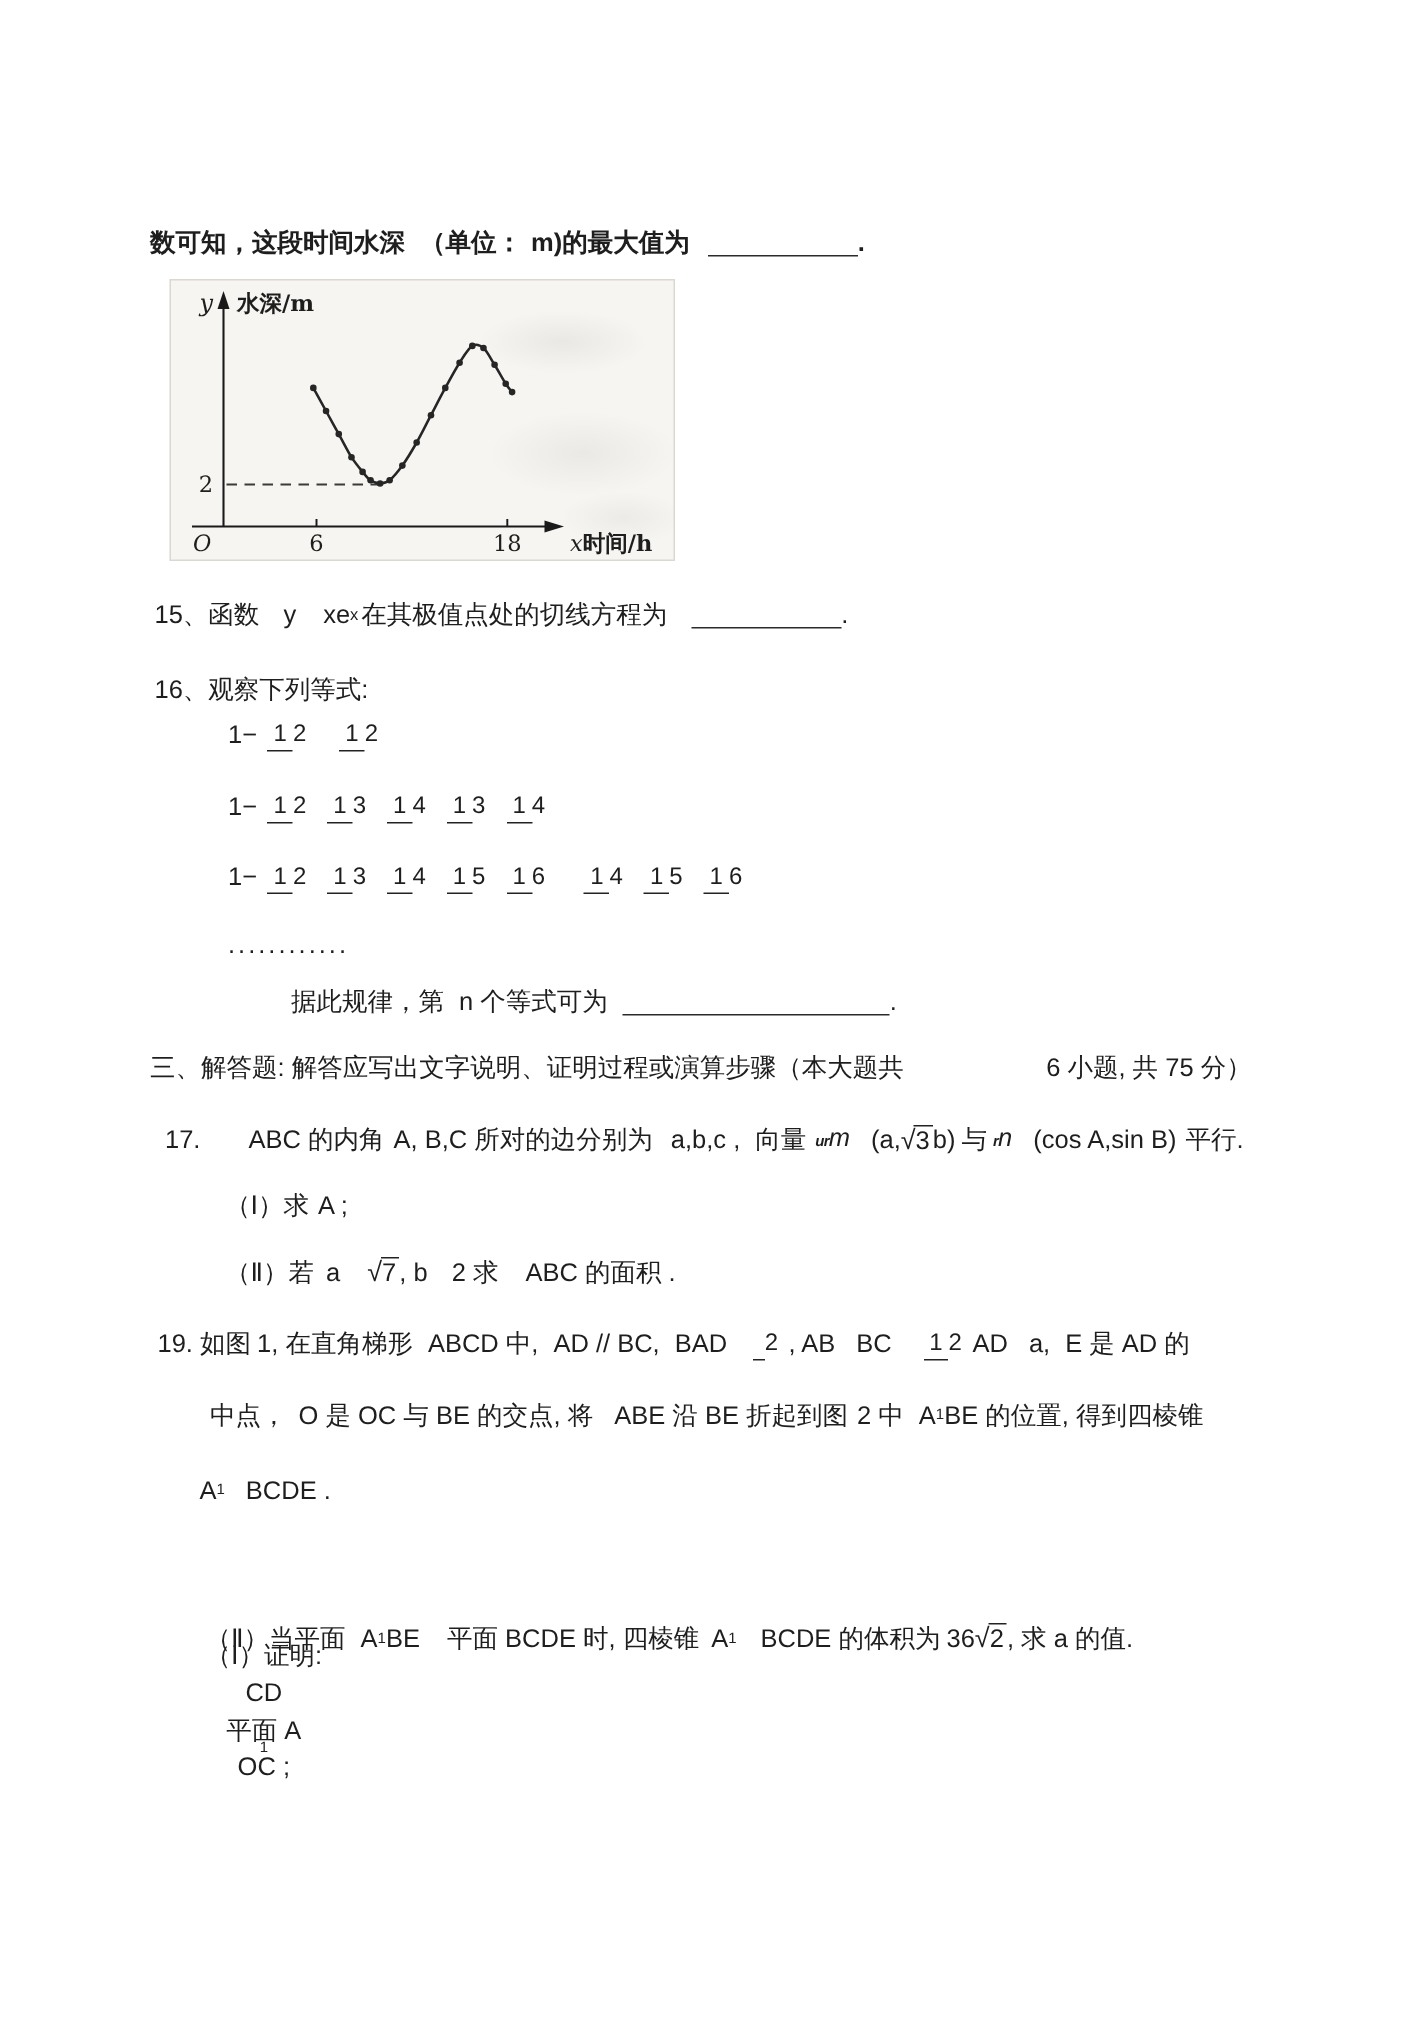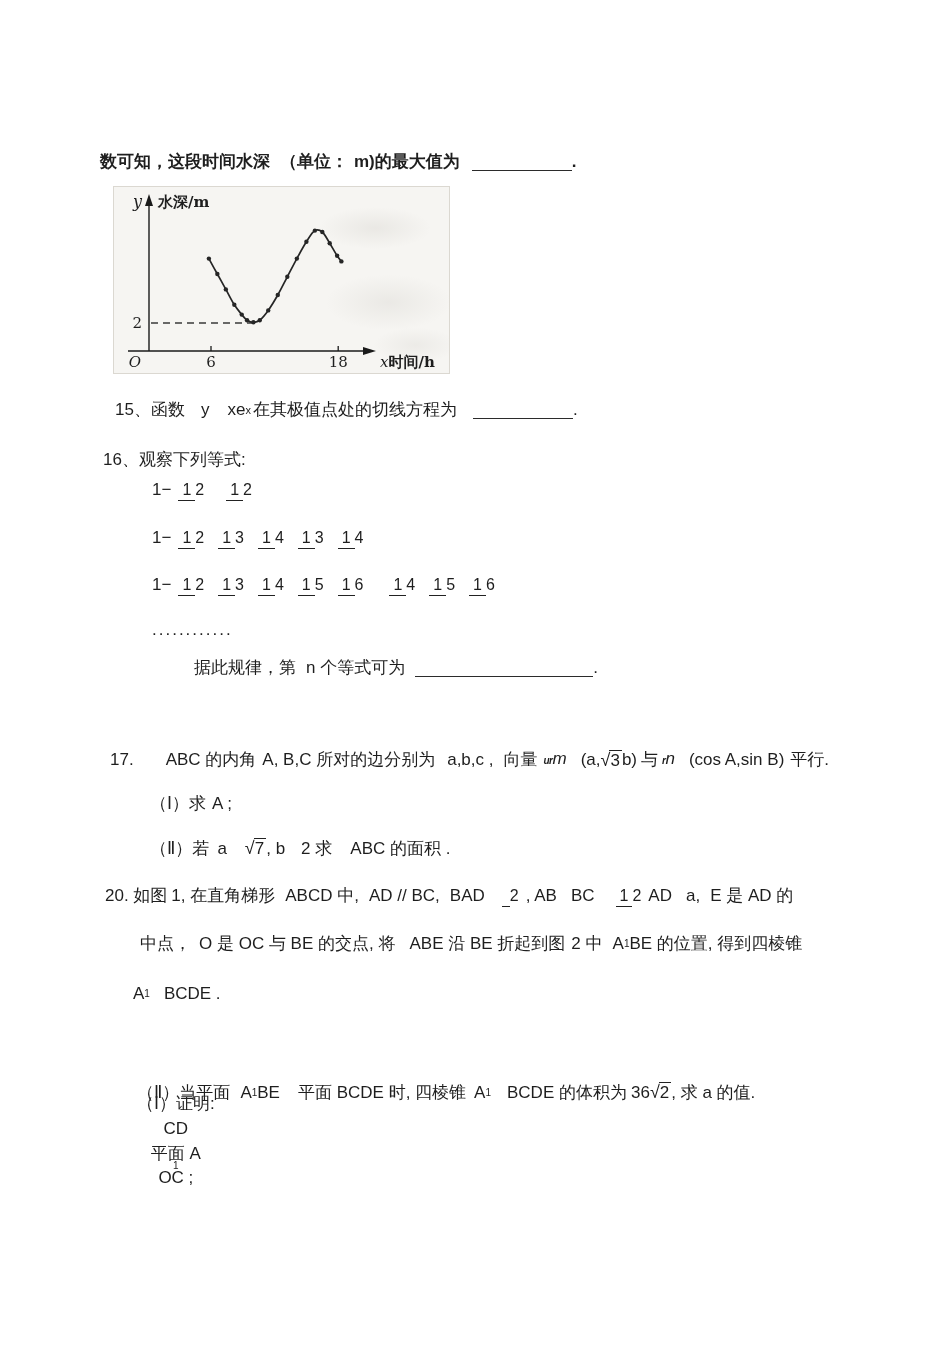--- a/index.html
+++ b/index.html
@@ -121,21 +121,21 @@
         <circle cx="182.86" cy="71.60000000000001" r="2.2" fill="#262626"></circle>
         <circle cx="192.39999999999998" cy="54.8" r="2.2" fill="#262626"></circle>
         <circle cx="200.88" cy="43.60000000000001" r="2.2" fill="#262626"></circle>
         <circle cx="208.3" cy="45" r="2.2" fill="#262626"></circle>
         <circle cx="215.71999999999997" cy="56.2" r="2.2" fill="#262626"></circle>
         <circle cx="223.14" cy="68.8" r="2.2" fill="#262626"></circle>
         <circle cx="227.38" cy="74.39999999999999" r="2.2" fill="#262626"></circle>
       </svg>
   </div>
 
-  <div class="line" style="left:103px;top:398px;margin-left:12px;">
+  <div class="line" style="left:103px;top:398px;">
       <span class="text-run">15、函数</span>
       <span class="gap" style="width: 16px;"></span>
       <span class="text-run">y</span>
       <span class="gap" style="width: 18px;"></span>
       <span class="text-run">xe</span>
       <sup>x</sup>
       <span class="gap" style="width: 2px;"></span>
       <span class="text-run">在其极值点处的切线方程为</span>
       <span class="gap" style="width: 16px;"></span>
       <span class="blank" style="width: 100px;"></span>
@@ -179,20 +179,25 @@
 
   <div class="line" style="left:146px;top:656px;margin-left:48px;">
       <span class="text-run">据此规律，第</span>
       <span class="gap" style="width: 10px;"></span>
       <span class="text-run">n 个等式可为</span>
       <span class="gap" style="width: 10px;"></span>
       <span class="blank" style="width: 178px;"></span>
       <span class="text-run">.</span>
     </div>
 
+  <div class="line" style="left:100px;top:700px;">
+      <span class="text-run">三、解答题: 解答应写出文字说明、证明过程或演算步骤（本大题共</span>
+      <span class="gap" style="width: 95px;"></span>
+      <span class="text-run">6 小题, 共 75 分）</span>
+    </div>
 
   <div class="line" style="left:110px;top:742px;height:36px;">
       <span class="text-run">17.</span>
       <span class="gap" style="width: 32px;"></span>
       <span class="text-run">ABC 的内角</span>
       <span class="gap" style="width: 6px;"></span>
       <span class="text-run">A, B,C 所对的边分别为</span>
       <span class="gap" style="width: 12px;"></span>
       <span class="text-run">a,b,c ,</span>
       <span class="gap" style="width: 10px;"></span>
@@ -224,21 +229,21 @@
       <span class="gap" style="width: 18px;"></span>
       <span class="sqrt"><span class="rsign">√</span><span class="rbody">7</span></span>
       <span class="text-run">, b</span>
       <span class="gap" style="width: 16px;"></span>
       <span class="text-run">2 求</span>
       <span class="gap" style="width: 18px;"></span>
       <span class="text-run">ABC 的面积 .</span>
     </div>
 
   <div class="line" style="left:105px;top:876px;height:40px;">
-      <span class="text-run">20. 如图</span>
+      <span class="text-run">19. 如图</span>
       <span class="gap" style="width: 4px;"></span>
       <span class="text-run">1, 在直角梯形</span>
       <span class="gap" style="width: 10px;"></span>
       <span class="text-run">ABCD 中,</span>
       <span class="gap" style="width: 10px;"></span>
       <span class="text-run">AD // BC,</span>
       <span class="gap" style="width: 10px;"></span>
       <span class="text-run">BAD</span>
       <span class="gap" style="width: 10px;"></span>
       <span class="frac"><span class="num"></span><span class="den">2</span></span>

